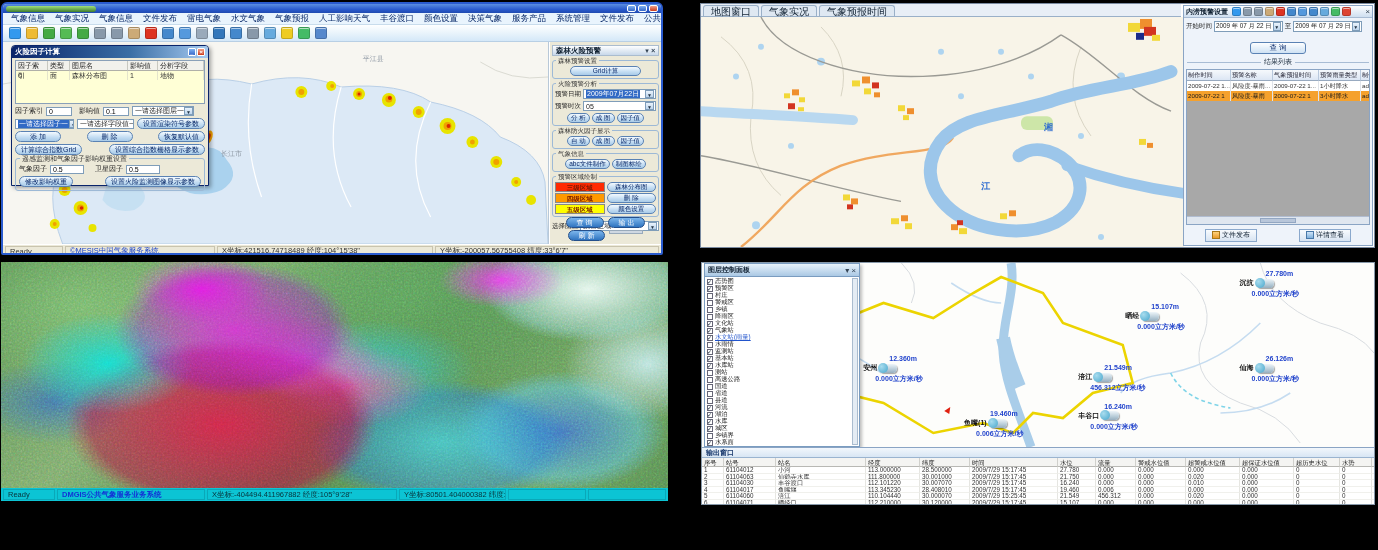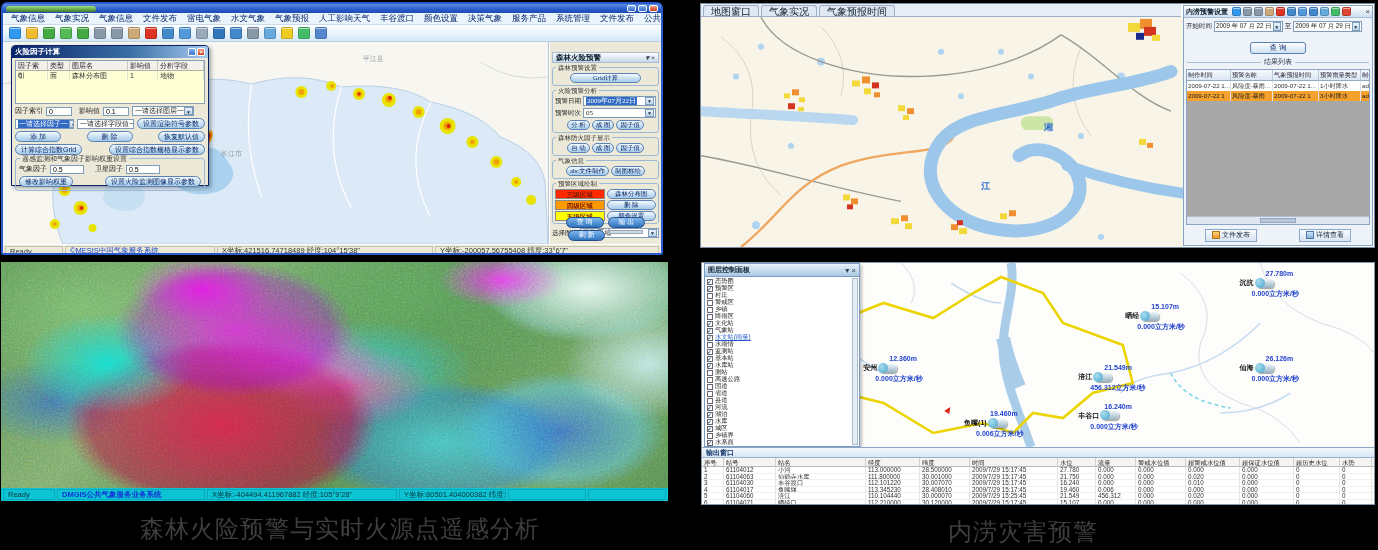--- a/index.html
+++ b/index.html
@@ -42,21 +42,21 @@
   .drow label{white-space:nowrap;}
   .tin{height:9px;border:1px solid #7f9db9;background:#fff;font-size:7px;padding:0 2px;width:26px;font-family:inherit;}
   .ddl{height:10px;border:1px solid #7f9db9;background:#fff;font-size:7px;display:inline-flex;align-items:center;padding:0 1px 0 2px;white-space:nowrap;overflow:hidden;position:relative;}
   .ddl .dda{width:9px;height:8px;margin-left:auto;background:linear-gradient(#eaf3fc,#bcd4ec);border:1px solid #7f9db9;font-size:5px;line-height:8px;text-align:center;color:#234;flex:0 0 9px;}
   .ddl.selblue span.val{background:#316ac5;color:#fff;padding:0 1px;}
   .pill{height:11px;border:1px solid #5a82b4;border-radius:6px;background:linear-gradient(#f4faff,#c2dcf2 60%,#a9cbe8);color:#0a2a6a;font-size:7px;line-height:9px;padding:0 5px;white-space:nowrap;font-family:inherit;}
   .grp{border:1px solid #9db9d6;border-radius:3px;margin-top:3px;padding:2px 3px 3px;position:relative;}
   .grp>.glab{position:absolute;top:-4px;left:4px;background:#ece9d8;font-size:7px;color:#333;padding:0 2px;line-height:8px;}
 
   
-  .fa-panel{width:112px;background:#ece9d8;border-left:1px solid #fff;position:relative;padding:10px 2px;overflow:hidden;font-family:Liberation Serif, serif;}
+  .fa-panel{width:112px;background:#ece9d8;border-left:1px solid #fff;position:relative;padding:3px 2px;overflow:hidden;}
   .fp-title{height:11px;background:linear-gradient(#fdfeff,#c8d8ea);border:1px solid #aabccf;font-size:7.5px;color:#123;display:flex;align-items:center;justify-content:space-between;padding:0 3px;font-weight:bold;}
   .fp-title .tbn{font-size:7px;color:#345;}
   .fgrp{border:1px solid #9db9d6;border-radius:3px;margin-top:4px;padding:3px 2px 2px;position:relative;}
   .fgrp>.glab{position:absolute;top:-4px;left:3px;background:#ece9d8;font-size:6.5px;color:#333;padding:0 2px;line-height:8px;white-space:nowrap;}
   .frow{display:flex;align-items:center;gap:2px;margin-top:2px;font-size:6.5px;color:#222;}
   .frow label{white-space:nowrap;}
   .btn3{display:flex;gap:2px;margin-top:2px;justify-content:center;}
   .pill.sm{height:10px;font-size:6.5px;line-height:8px;padding:0 3px;}
   .legend-wrap{display:flex;gap:2px;}
   .leg-col{display:flex;flex-direction:column;gap:1px;flex:1;}
@@ -916,15 +916,13 @@
             <span>0.000</span>
             <span>0</span>
             <span>0</span>
             <span>0</span>
 
           </div>
         </div>
     </div>
   </section>
 
-  <div class="cap" style="left:140px;top:513px">森林火险预警与实时火源点遥感分析</div>
-  <div class="cap" style="left:948px;top:516px">内涝灾害预警</div>
 </div>
 
 </body></html>

